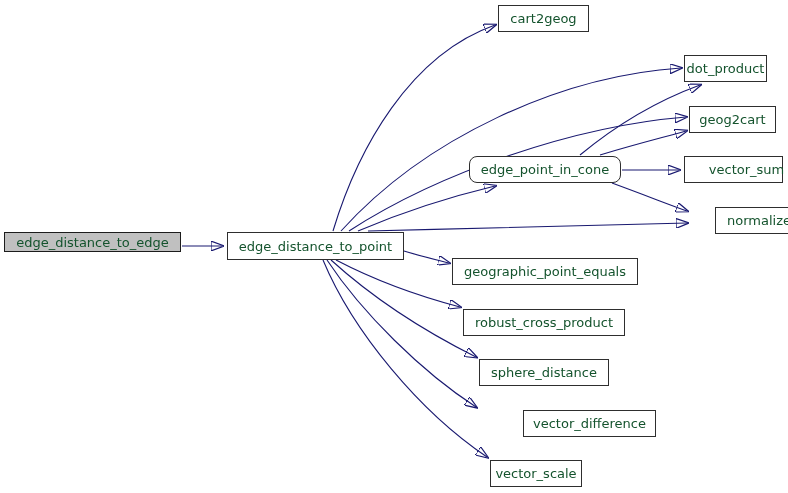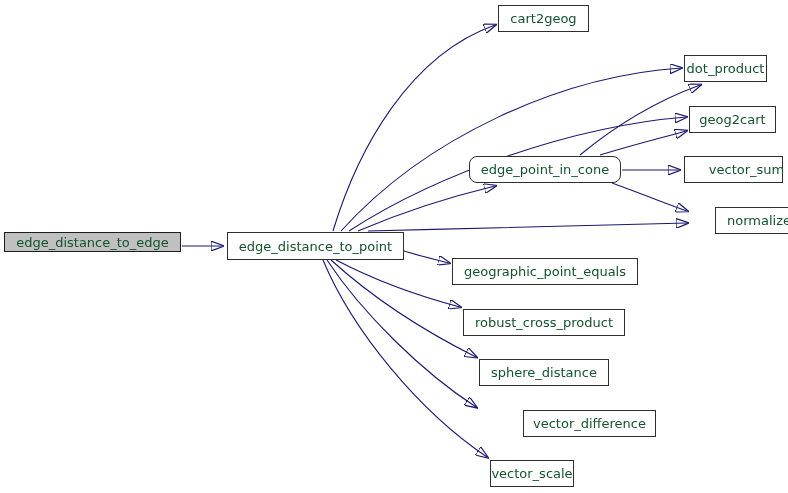--- a/index.html
+++ b/index.html
@@ -109,17 +109,17 @@
   </div>
 
   <div class="node" style="left:463px; top:309px; width:162px; height:27px;">
     <span>robust_cross_product</span>
   </div>
 
   <div class="node" style="left:479px; top:410px; width:133px; height:27px;margin-left:44px;">
     <span>vector_difference</span>
   </div>
 
-  <div class="node" style="left:490px; top:460px; width:84px; height:27px;text-align:right;">
+  <div class="node" style="left:490px; top:460px; width:92px; height:27px;text-align:right;">
     <span>vector_scale</span>
   </div>
 
 </div>
 
 </body></html>

